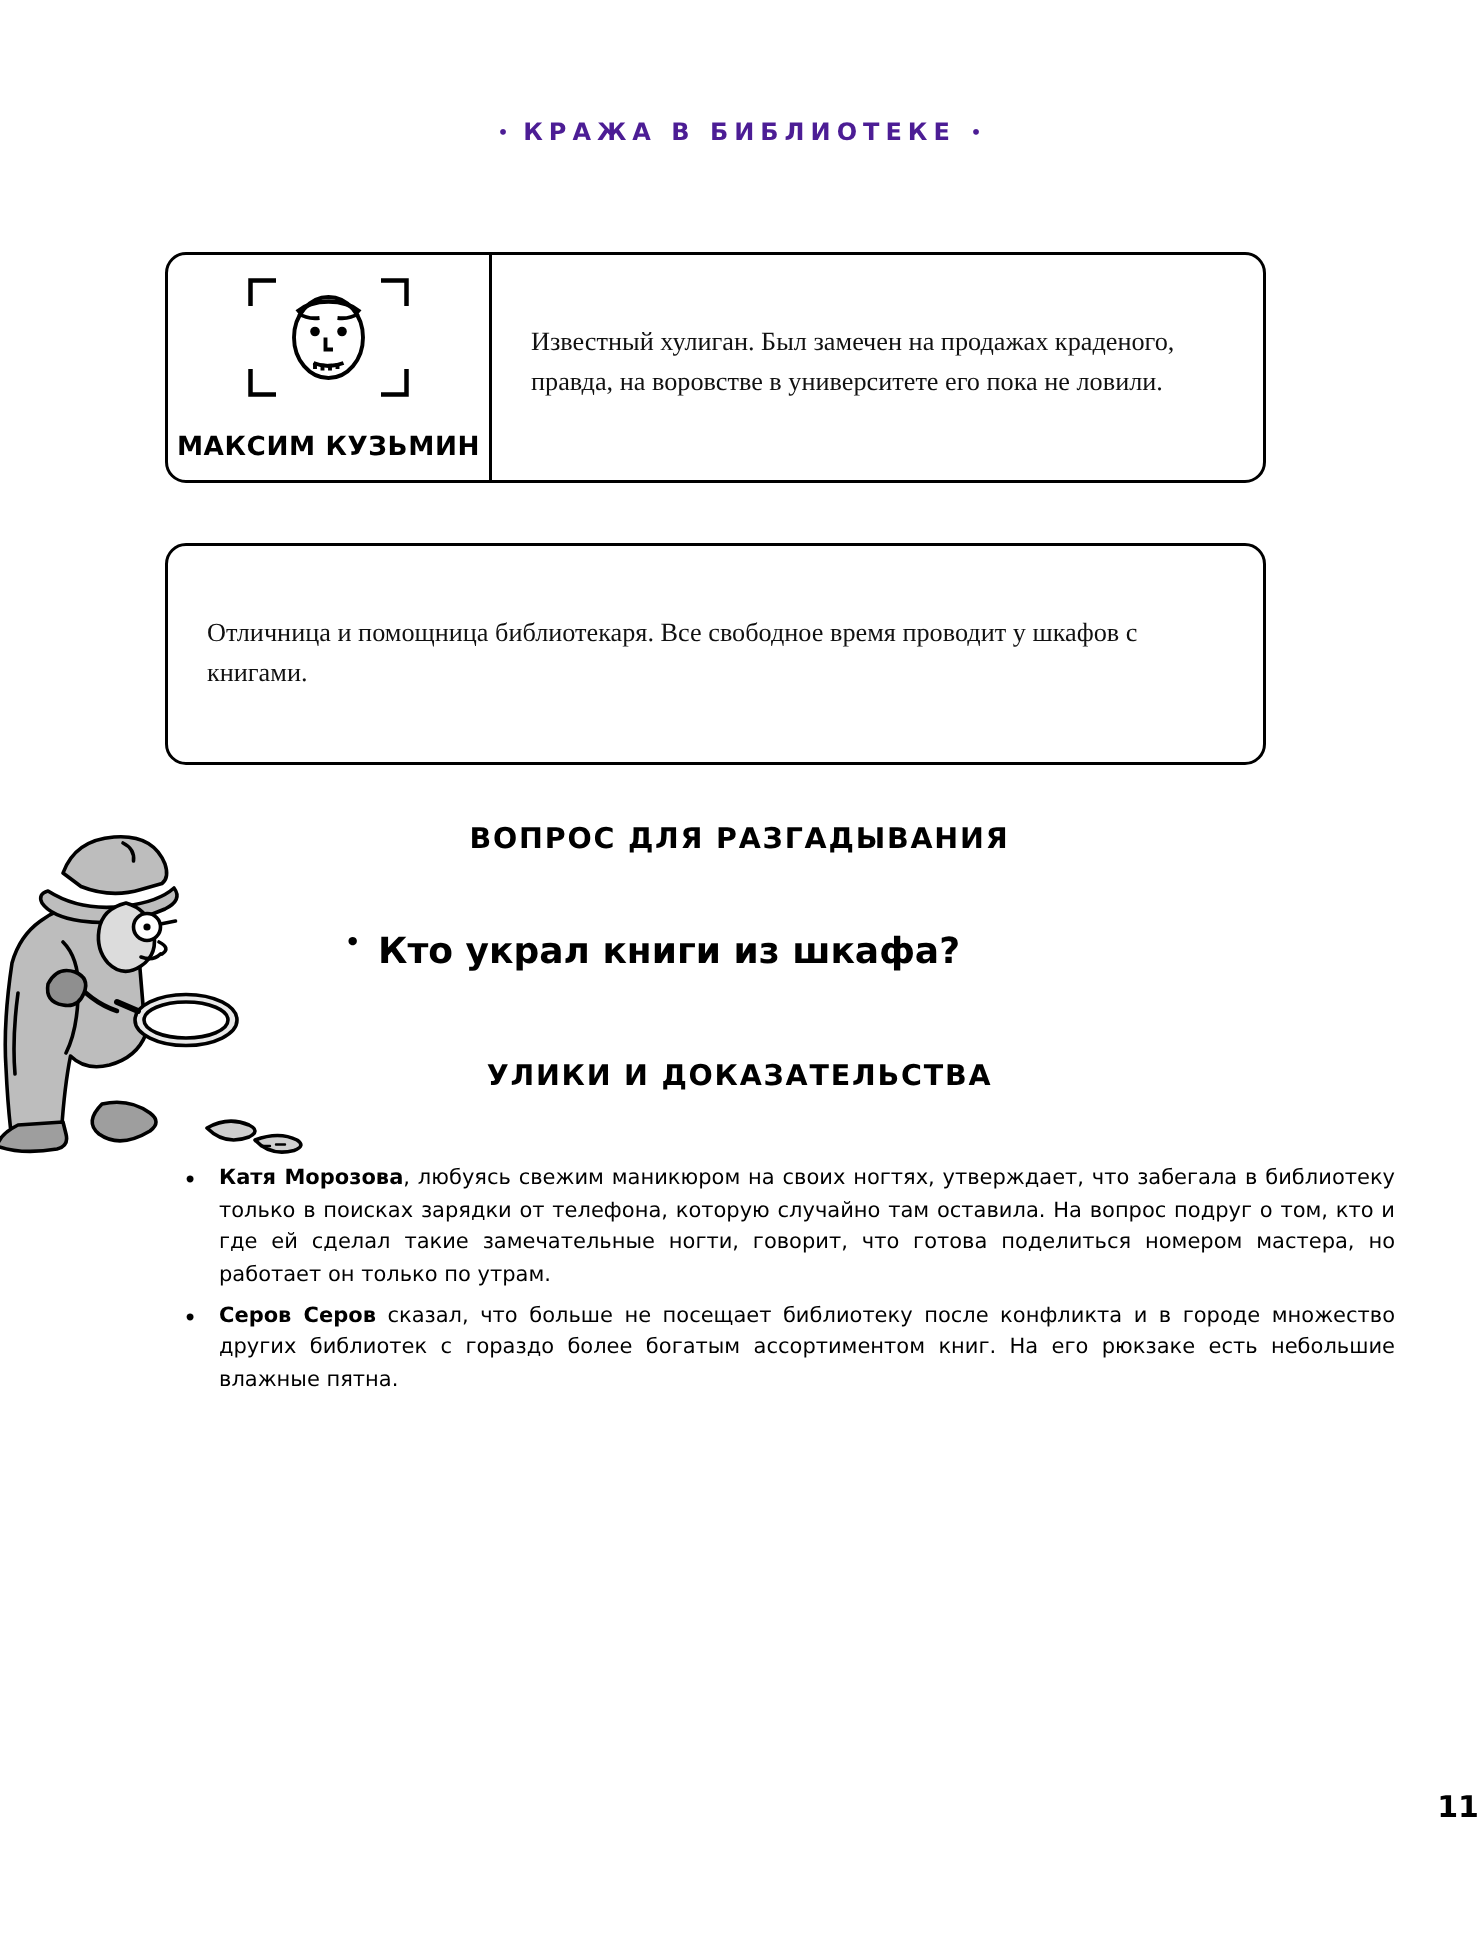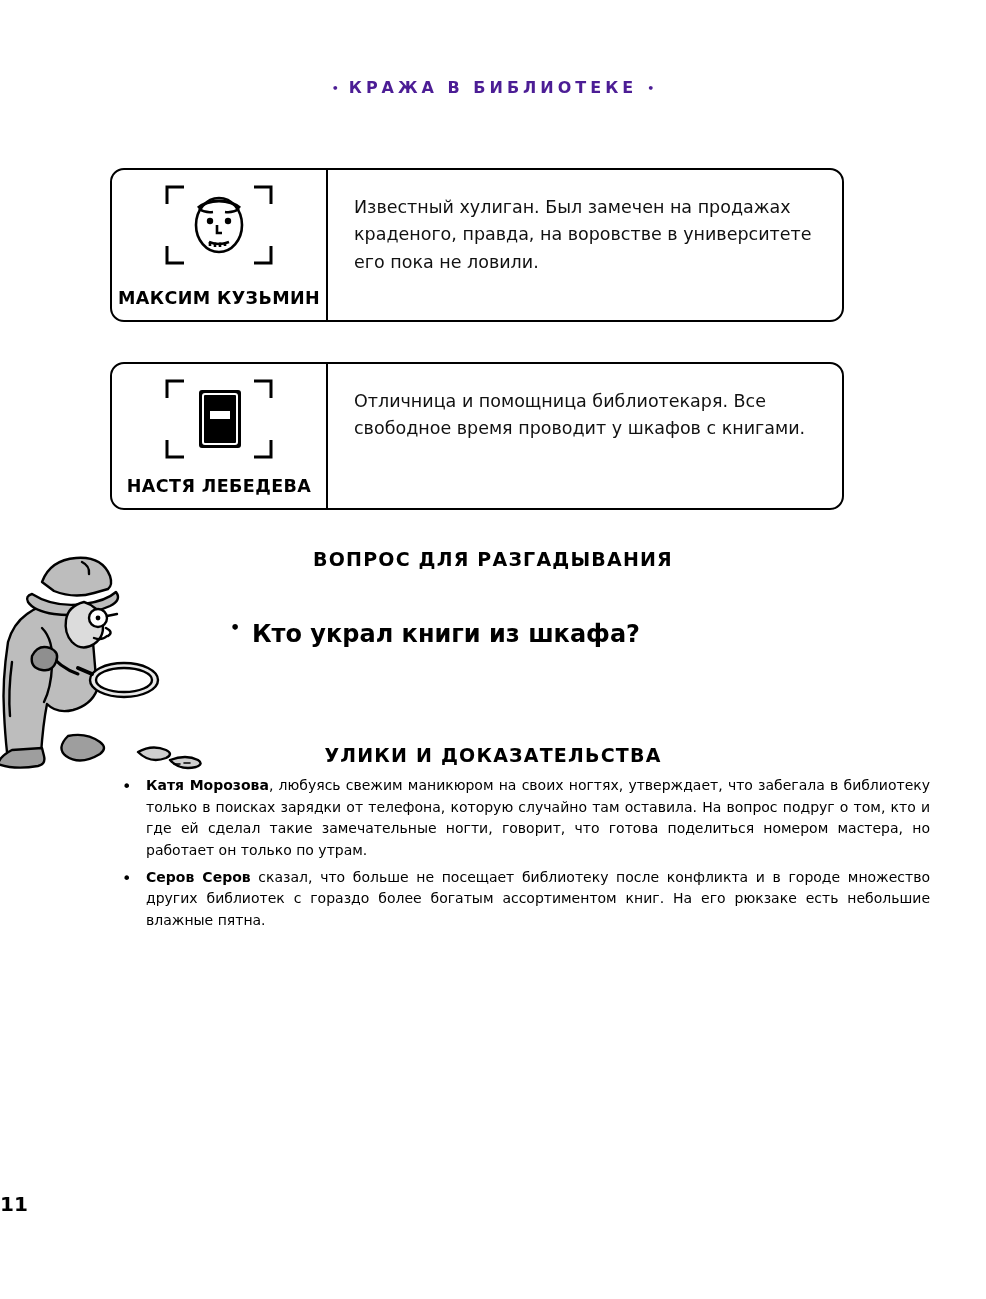--- a/index.html
+++ b/index.html
@@ -77,41 +77,42 @@
     bottom: 12px;
     left: 0;
     width: 100%;
     text-align: center;
     font-weight: 700;
     font-size: 17.5px;
     letter-spacing: 0.4px;
   }
   .card-right {
     flex: 1;
-    padding: 6px 26px 0 26px;
+    padding: 26px 26px 0 26px;
     box-sizing: border-box;
+    font-family: Liberation Serif, serif;
   }
   .card-desc {
     font-size: 17.5px;
     line-height: 1.58;
     color: #111;
   }
 
   
   .section-heading {
     position: absolute;
     left: 0;
     width: 986px;
     text-align: center;
     font-weight: 700;
     font-size: 19px;
     letter-spacing: 1.2px;
   }
   #heading-question { top: 548px; }
-  #heading-evidence { top: 744px; }
+  #heading-evidence { top: 706px; }
 
   
   #question-list {
     position: absolute;
     top: 616px;
     left: 228px;
     width: 640px;
   }
   #question-list li {
     font-size: 24px;
@@ -160,21 +161,21 @@
     font-size: 16px;
   }
   .nm { font-weight: 700; }
 
   
   #page-number {
     position: absolute;
     top: 1192px;
     left: 0;
     width: 986px;
-    text-align: left;
+    text-align: right;
     font-weight: 700;
     font-size: 20px;
   }
 
   
   #detective {
     position: absolute;
     left: -12px;
     top: 522px;
     width: 250px;
@@ -215,37 +216,20 @@
         </svg>
       </div>
       <div class="card-name">МАКСИМ КУЗЬМИН</div>
     </div>
     <div class="card-right">
       <p class="card-desc">Известный хулиган. Был замечен на продажах краденого, правда, на воровстве в университете его пока не ловили.</p>
     </div>
   </div>
 
   <div class="card" id="card-nastya">
-    <div class="card-left">
-      <div class="portrait-wrap">
-        <svg viewBox="0 0 108 82" width="108" height="82" xmlns="http://www.w3.org/2000/svg">
-          <g stroke="#000" stroke-width="3" fill="none">
-            <path d="M2 20 L2 3 L19 3"></path>
-            <path d="M89 3 L106 3 L106 20"></path>
-            <path d="M106 62 L106 79 L89 79"></path>
-            <path d="M19 79 L2 79 L2 62"></path>
-          </g>
-
-          <rect x="34" y="12" width="42" height="58" rx="3" fill="#000"></rect>
-          <rect x="38" y="16" width="34" height="50" rx="2" fill="none" stroke="#fff" stroke-width="2"></rect>
-          <rect x="45" y="33" width="20" height="8" fill="#fff"></rect>
-        </svg>
-      </div>
-      <div class="card-name">НАСТЯ ЛЕБЕДЕВА</div>
-    </div>
     <div class="card-right">
       <p class="card-desc">Отличница и помощница библиотекаря. Все свободное время проводит у шкафов с книгами.</p>
     </div>
   </div>
 
   <div id="detective">
     <svg viewBox="0 0 250 250" width="250" height="250" xmlns="http://www.w3.org/2000/svg">
       <g stroke="#000" stroke-width="2.4" stroke-linejoin="round" stroke-linecap="round">
 
         <path d="M20 120 q-6 40 -4 70 q1 22 3 40 l34 2 q2 -30 6 -50 q10 10 26 6 q18 -5 24 -20 l-4 -48 q-3 -26 -26 -34 q-22 -8 -40 6 q-14 10 -19 28 z" fill="#bdbdbd"></path>

